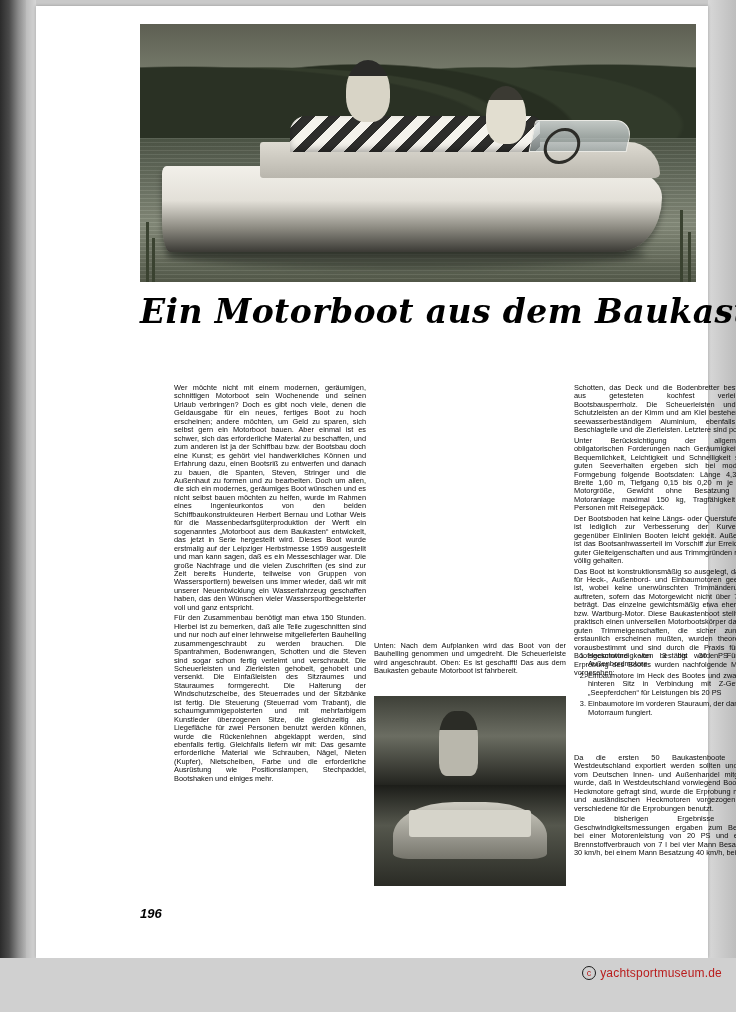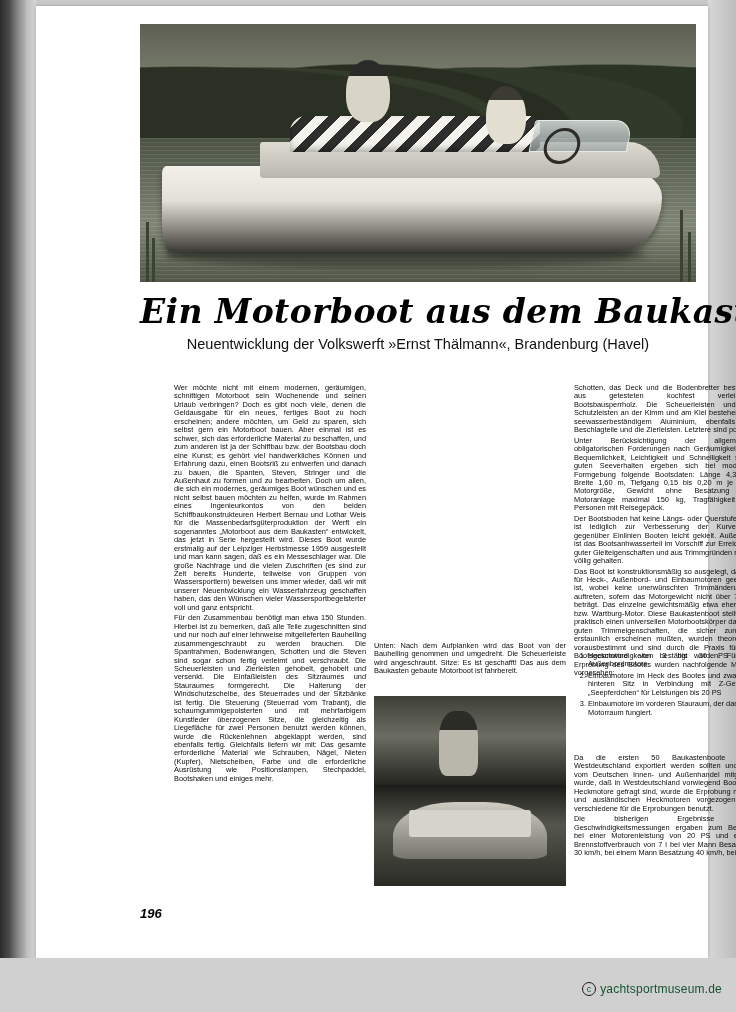--- a/index.html
+++ b/index.html
@@ -59,23 +59,23 @@
     position: absolute;
     left: 0;
     bottom: 0;
     width: 736px;
     height: 54px;
     background: #d0d0d0;
   }
   #watermark {
     position: absolute;
     right: 14px;
-    bottom: 16px;
+    bottom: 32px;
     font-size: 12px;
-    color: #14532d;
+    color: #b91c1c;
     letter-spacing: 0.2px;
     white-space: nowrap;
     margin-left: 36px;
   }
   #watermark .c {
     display: inline-block;
     width: 12px; height: 12px;
     border: 1px solid #1b1b1b;
     border-radius: 50%;
     font-size: 9px;
@@ -321,28 +321,27 @@
       <div class="wheel"></div>
       <div class="person p1"></div>
       <div class="person p2"></div>
       <div class="reed" style="left:6px;height:60px;"></div>
       <div class="reed" style="left:12px;height:44px;"></div>
       <div class="reed" style="left:540px;height:72px;"></div>
       <div class="reed" style="left:548px;height:50px;"></div>
     </div>
 
     <div id="headline">Ein Motorboot aus dem Baukasten</div>
-    <div id="subhead">Neuentwicklung der Volkswerft »Ernst Thälmann«, Brandenburg (Havel)</div>
 
     <div id="col-left" class="col">
       <p>Wer möchte nicht mit einem modernen, geräumigen, schnittigen Motorboot sein Wochenende und seinen Urlaub verbringen? Doch es gibt noch viele, denen die Geldausgabe für ein neues, fertiges Boot zu hoch erscheinen; andere möchten, um Geld zu sparen, sich selbst gern ein Motorboot bauen. Aber einmal ist es schwer, sich das erforderliche Material zu beschaffen, und zum anderen ist ja der Schiffbau bzw. der Bootsbau doch eine Kunst; es gehört viel handwerkliches Können und Erfahrung dazu, einen Bootsriß zu entwerfen und danach zu bauen, die Spanten, Steven, Stringer und die Außenhaut zu formen und zu bearbeiten. Doch um allen, die sich ein modernes, geräumiges Boot wünschen und es nicht selbst bauen möchten zu helfen, wurde im Rahmen eines Ingenieurkontos von den beiden Schiffbaukonstrukteuren Herbert Bernau und Lothar Weis für die Massenbedarfsgüterproduktion der Werft ein sogenanntes „Motorboot aus dem Baukasten“ entwickelt, das jetzt in Serie hergestellt wird. Dieses Boot wurde erstmalig auf der Leipziger Herbstmesse 1959 ausgestellt und man kann sagen, daß es ein Messeschlager war. Die große Nachfrage und die vielen Zuschriften (es sind zur Zeit bereits Hunderte, teilweise von Gruppen von Wassersportlern) beweisen uns immer wieder, daß wir mit unserer Neuentwicklung ein Wasserfahrzeug geschaffen haben, das den Wünschen vieler Wassersportbegeisterter voll und ganz entspricht.</p>
       <p>Für den Zusammenbau benötigt man etwa 150 Stunden. Hierbei ist zu bemerken, daß alle Teile zugeschnitten sind und nur noch auf einer lehnweise mitgelieferten Bauhelling zusammengeschraubt zu werden brauchen. Die Spantrahmen, Bodenwrangen, Schotten und die Steven sind sogar schon fertig verleimt und verschraubt. Die Scheuerleisten und Zierleisten gehobelt, gehobelt und versenkt. Die Einfaßleisten des Sitzraumes und Stauraumes formgerecht. Die Halterung der Windschutzscheibe, des Steuerrades und der Sitzbänke ist fertig. Die Steuerung (Steuerrad vom Trabant), die schaumgummigepolsterten und mit mehrfarbigem Kunstleder überzogenen Sitze, die gleichzeitig als Liegefläche für zwei Personen benutzt werden können, wurde die Rückenlehnen abgeklappt werden, sind ebenfalls fertig. Gleichfalls liefern wir mit: Das gesamte erforderliche Material wie Schrauben, Nägel, Nieten (Kupfer), Nietscheiben, Farbe und die erforderliche Ausrüstung wie Positionslampen, Stechpaddel, Bootshaken und einiges mehr.</p>
     </div>
 
-    <div id="caption">Unten: Nach dem Aufplanken wird das Boot von der Bauhelling genommen und umgedreht. Die Scheuerleiste wird angeschraubt. Sitze: Es ist geschafft! Das aus dem Baukasten gebaute Motorboot ist fahrbereit.</div>
+    <div id="caption">Unten: Nach dem Aufplanken wird das Boot von der Bauhelling genommen und umgedreht. Die Scheuerleiste wird angeschraubt. Oben: Es ist geschafft! Das aus dem Baukasten gebaute Motorboot ist fahrbereit.</div>
 
     <div id="photo-lower">
       <div class="ph-top"></div>
       <div class="ph-bot"></div>
       <div class="ph-hullpart"></div>
       <div class="ph-dash"></div>
       <div class="ph-man"></div>
     </div>
 
     <div id="col-right" class="col">

